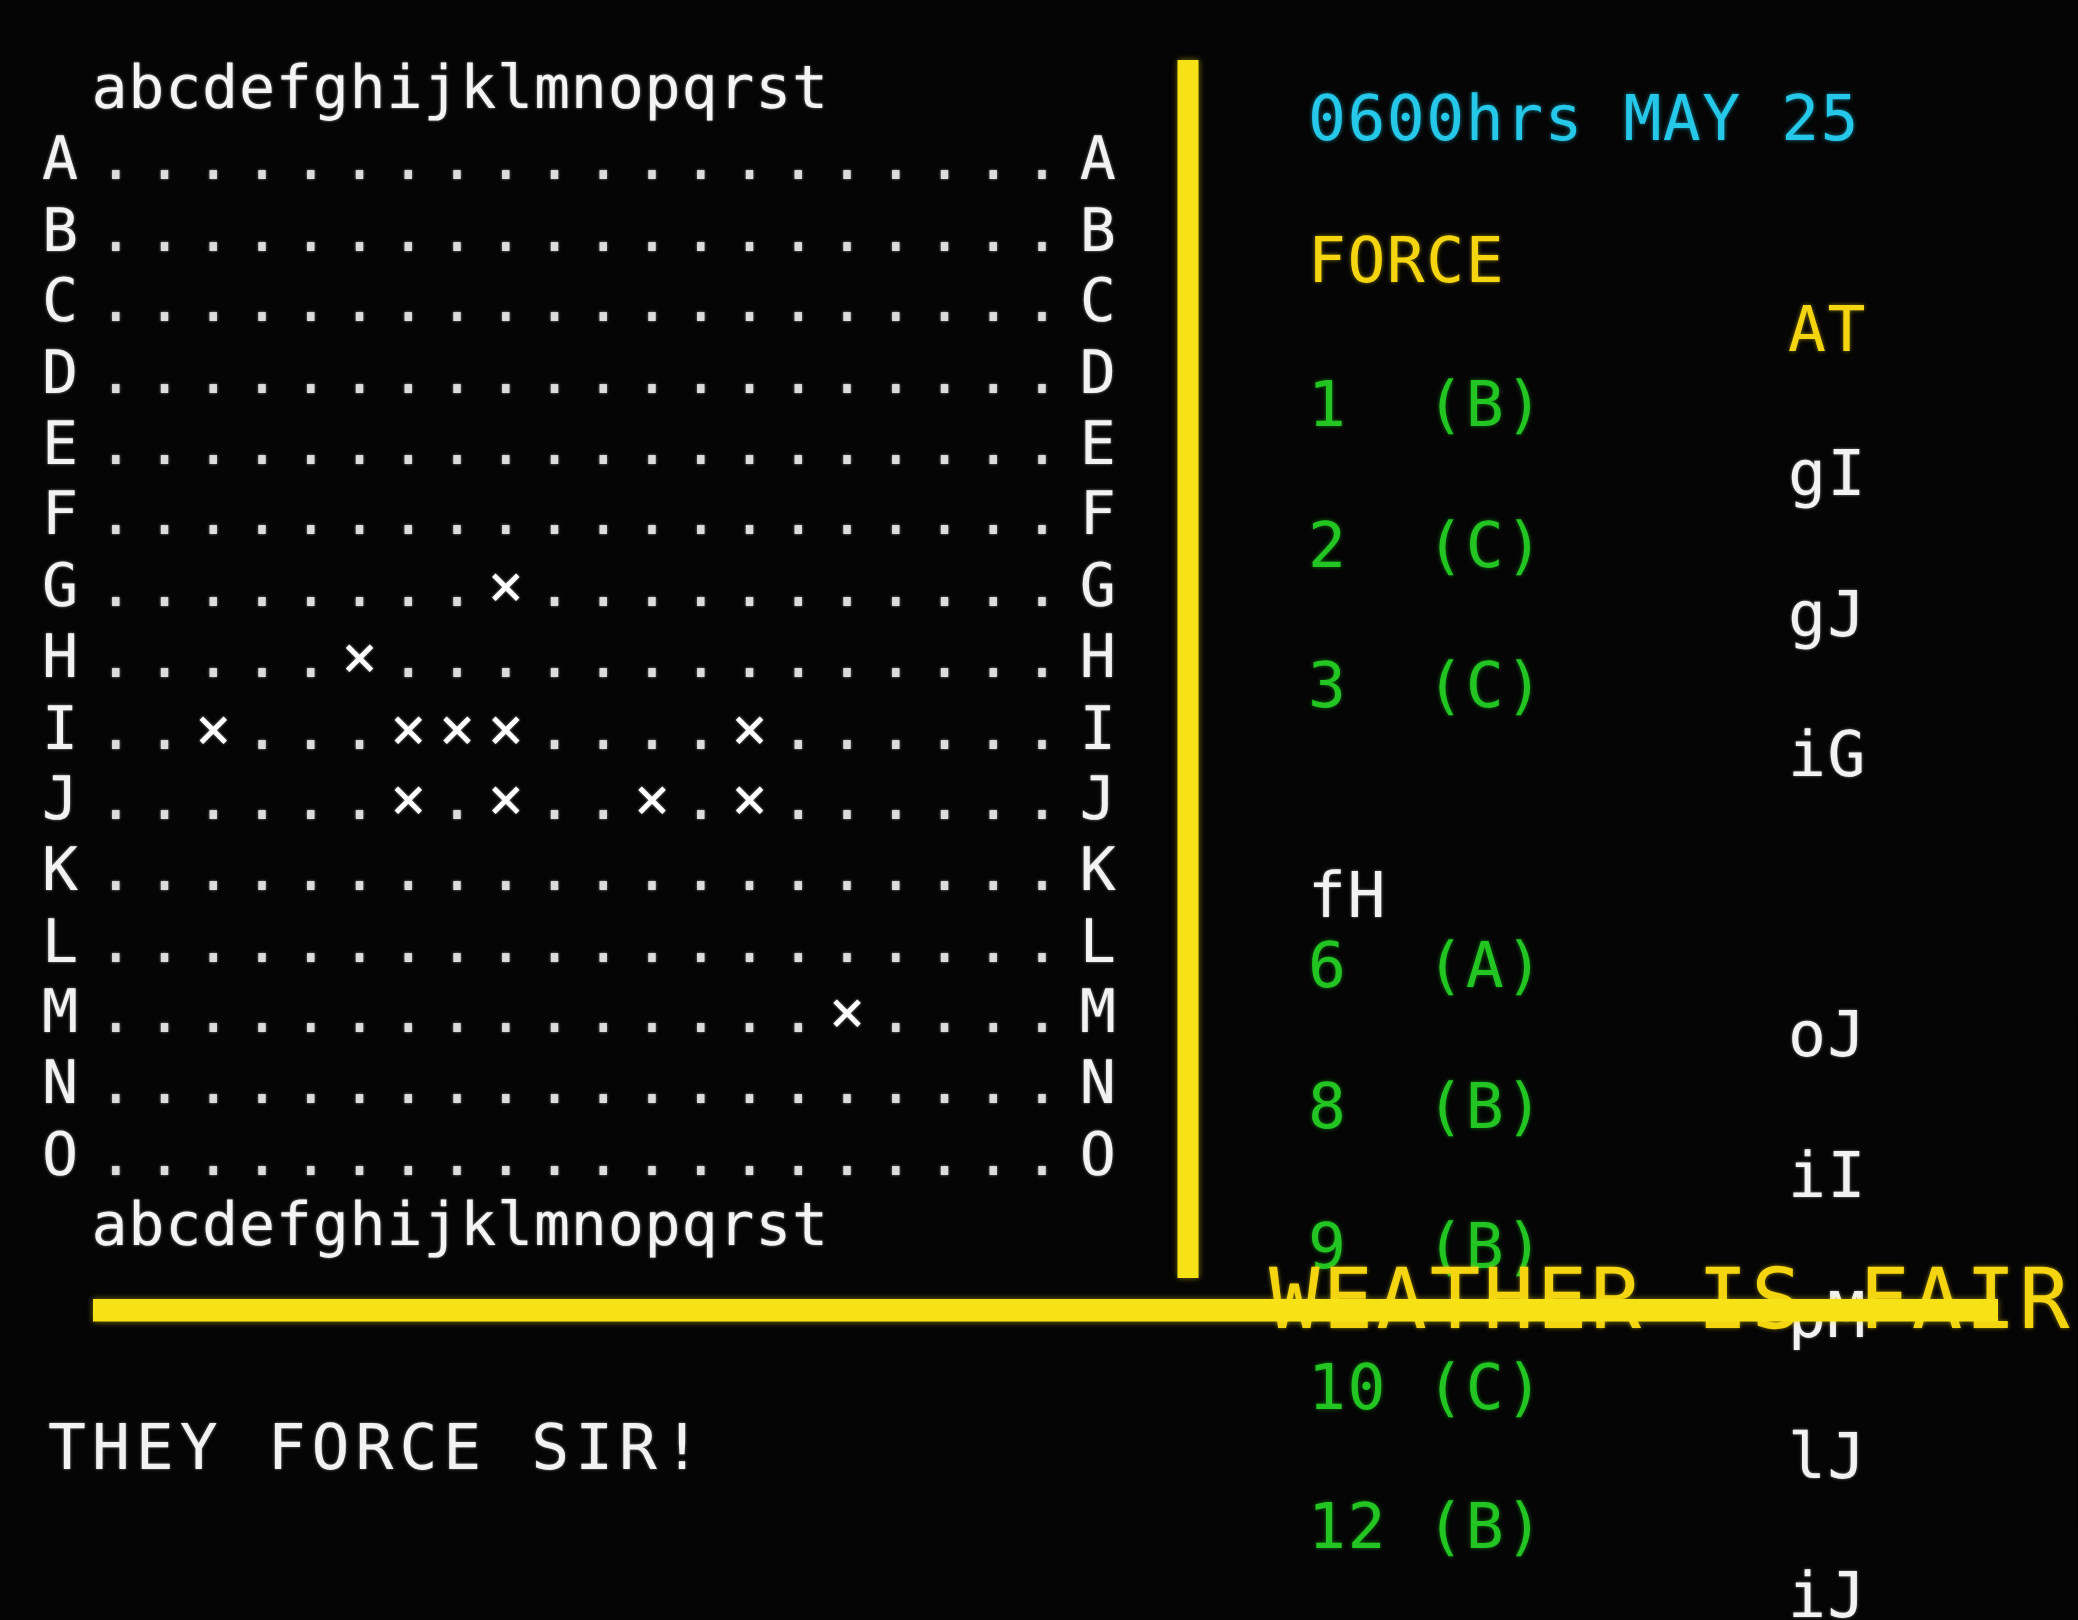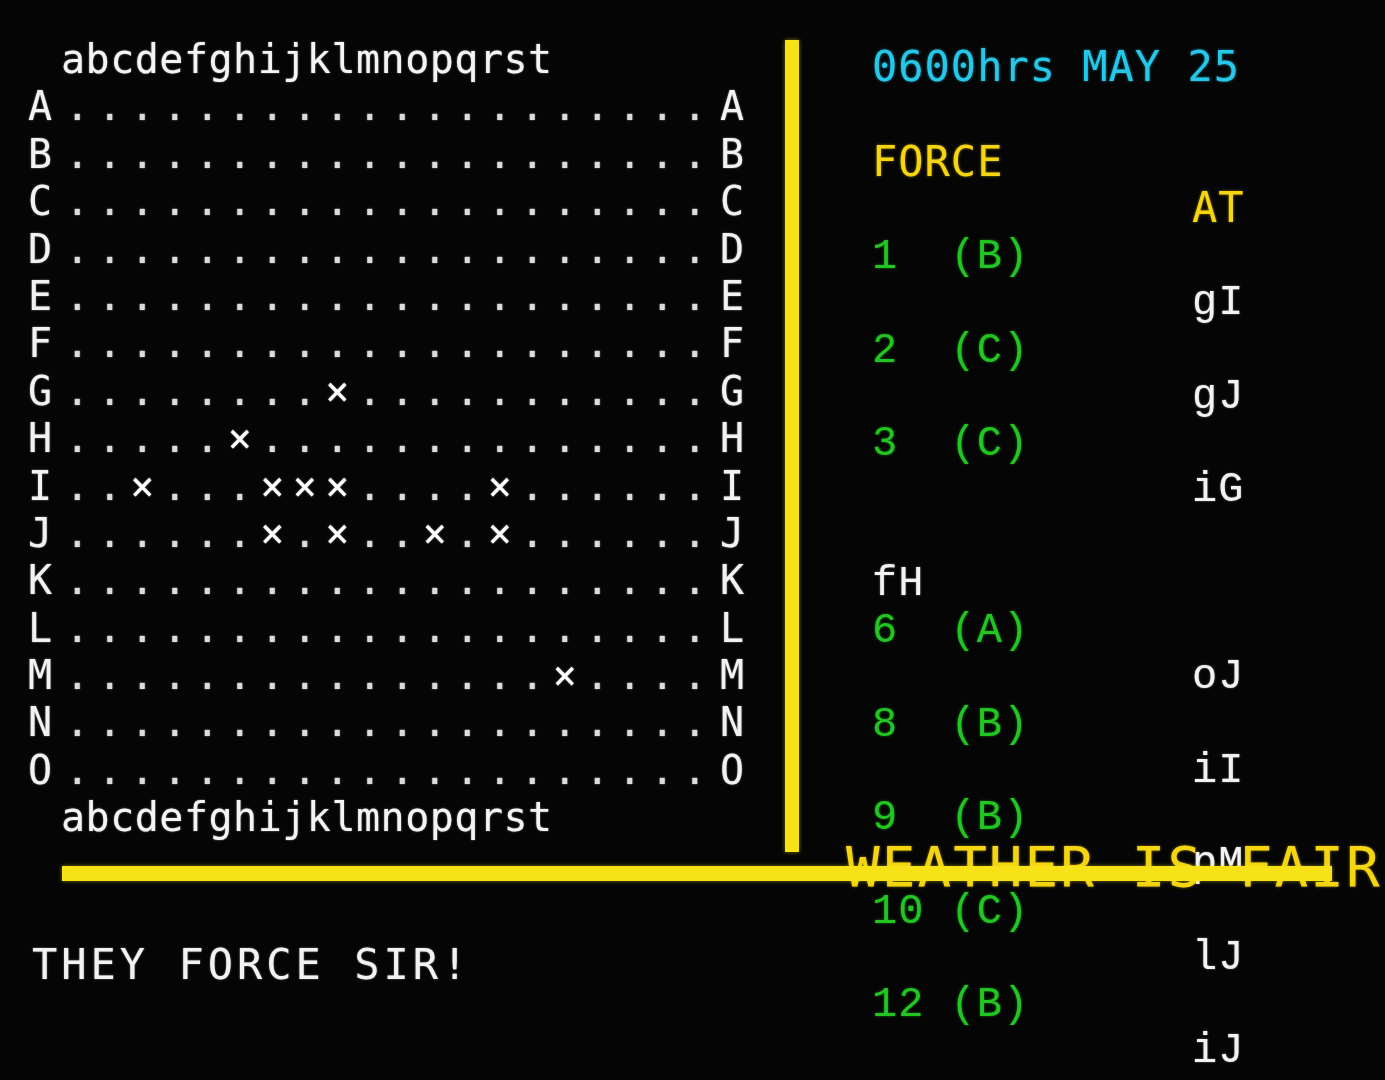--- a/index.html
+++ b/index.html
@@ -91,20 +91,21 @@
   }
 
   #clock-line {
     font-size: 42px;
     line-height: 62px;
     color: #25c8e8;
     white-space: pre;
     letter-spacing: 1px;
     text-shadow: 0 0 3px rgba(37,200,232,0.6);
     padding-left: 32px;
+    margin-top: 12px;
   }
 
   #force-table {
     margin-top: 40px;
     padding-left: 32px;
   }
 
   .force-head {
     display: flex;
     font-size: 42px;
@@ -112,21 +113,20 @@
     color: #f4d510;
     letter-spacing: 1px;
     text-shadow: 0 0 3px rgba(244,213,16,0.55);
     margin-bottom: 2px;
   }
   .force-row {
     display: flex;
     font-size: 42px;
     line-height: 47.5px;
     letter-spacing: 1px;
-    font-family: Liberation Mono, monospace;
   }
   .col-force {
     width: 320px;
     white-space: pre;
     color: #22c522;
     text-shadow: 0 0 3px rgba(34,197,34,0.55);
   }
   .col-at {
     width: 150px;
     white-space: pre;

